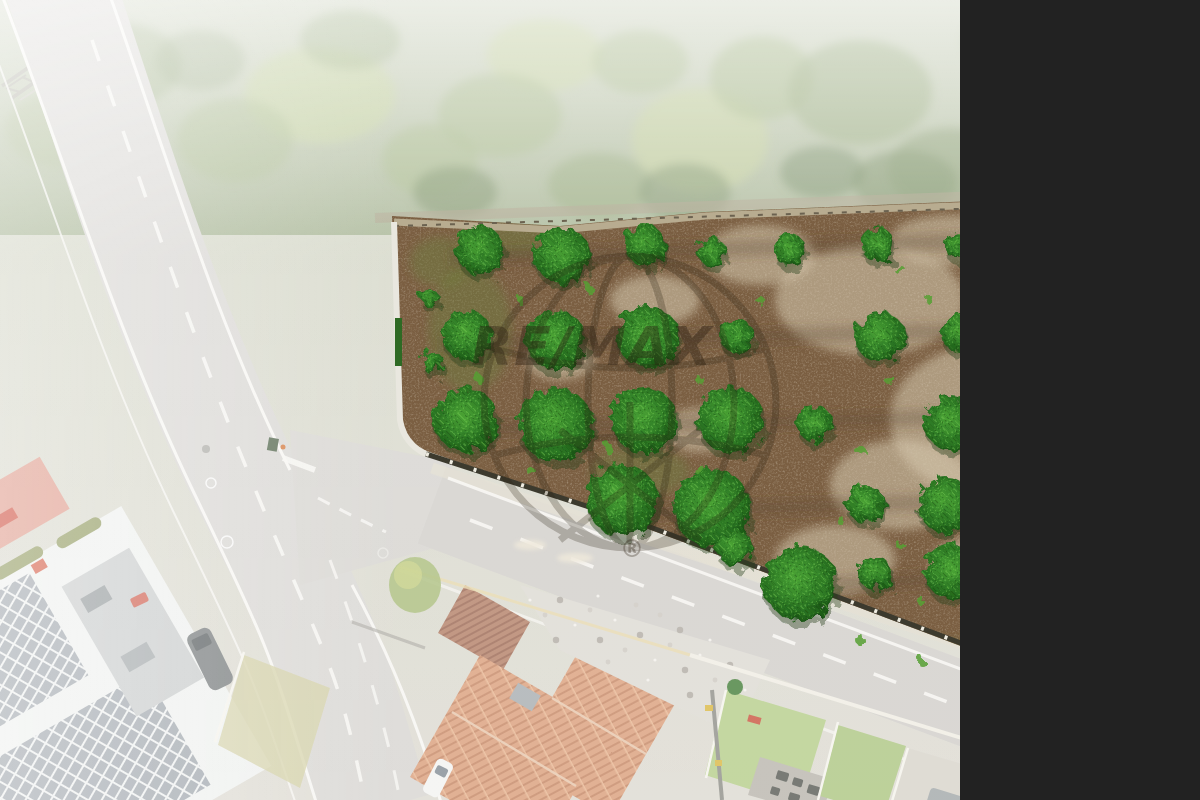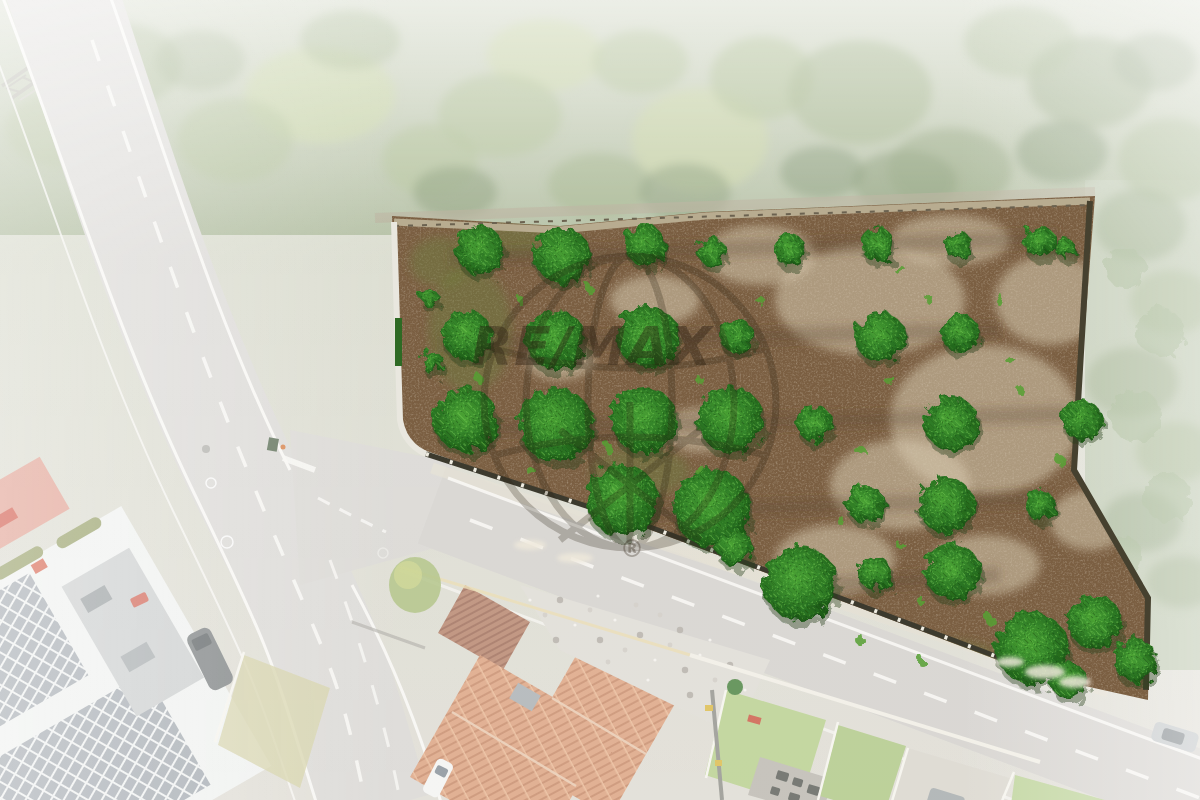--- a/index.html
+++ b/index.html
@@ -1,16 +1,16 @@
 <!DOCTYPE html>
 <html><head>
 <meta charset="utf-8">
 <style>
   html,body{margin:0;padding:0;background:#222;}
-  .stage{position:relative;width:1200px;height:800px;overflow:hidden;background:#d3d5c5;
+  .stage{position:relative;width:960px;height:800px;overflow:hidden;background:#d3d5c5;
          font-family:"DejaVu Sans", sans-serif;}
   .stage svg{position:absolute;left:0;top:0;display:block;}
   .wm-text{font-family:"DejaVu Sans", sans-serif;font-weight:bold;font-style:italic;}
 </style>
 </head>
 <body>
 
 <div class="stage">
 <svg width="1200" height="800" viewBox="0 0 1200 800">
   <defs>

